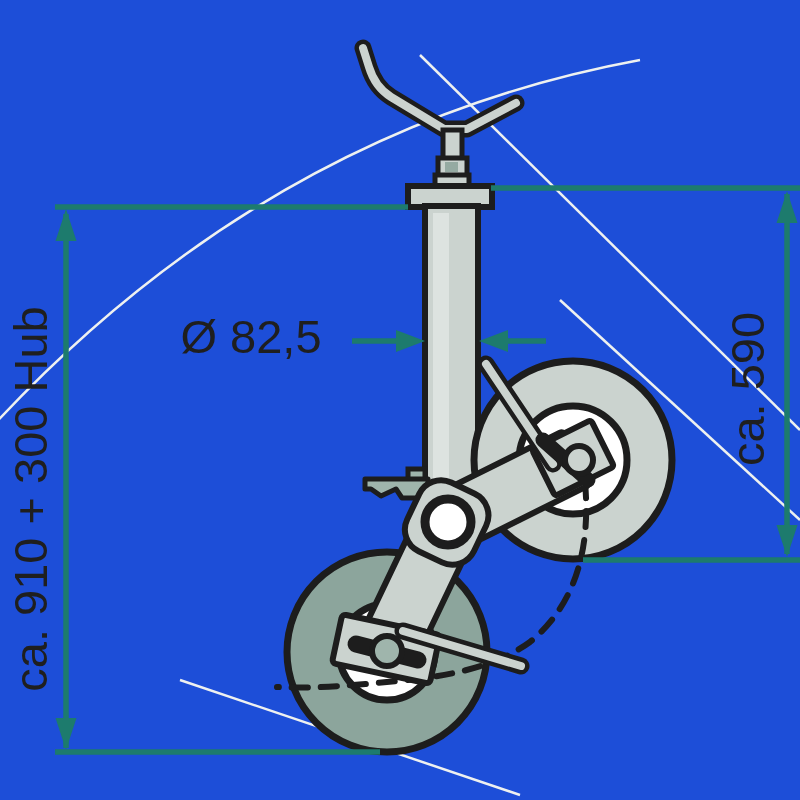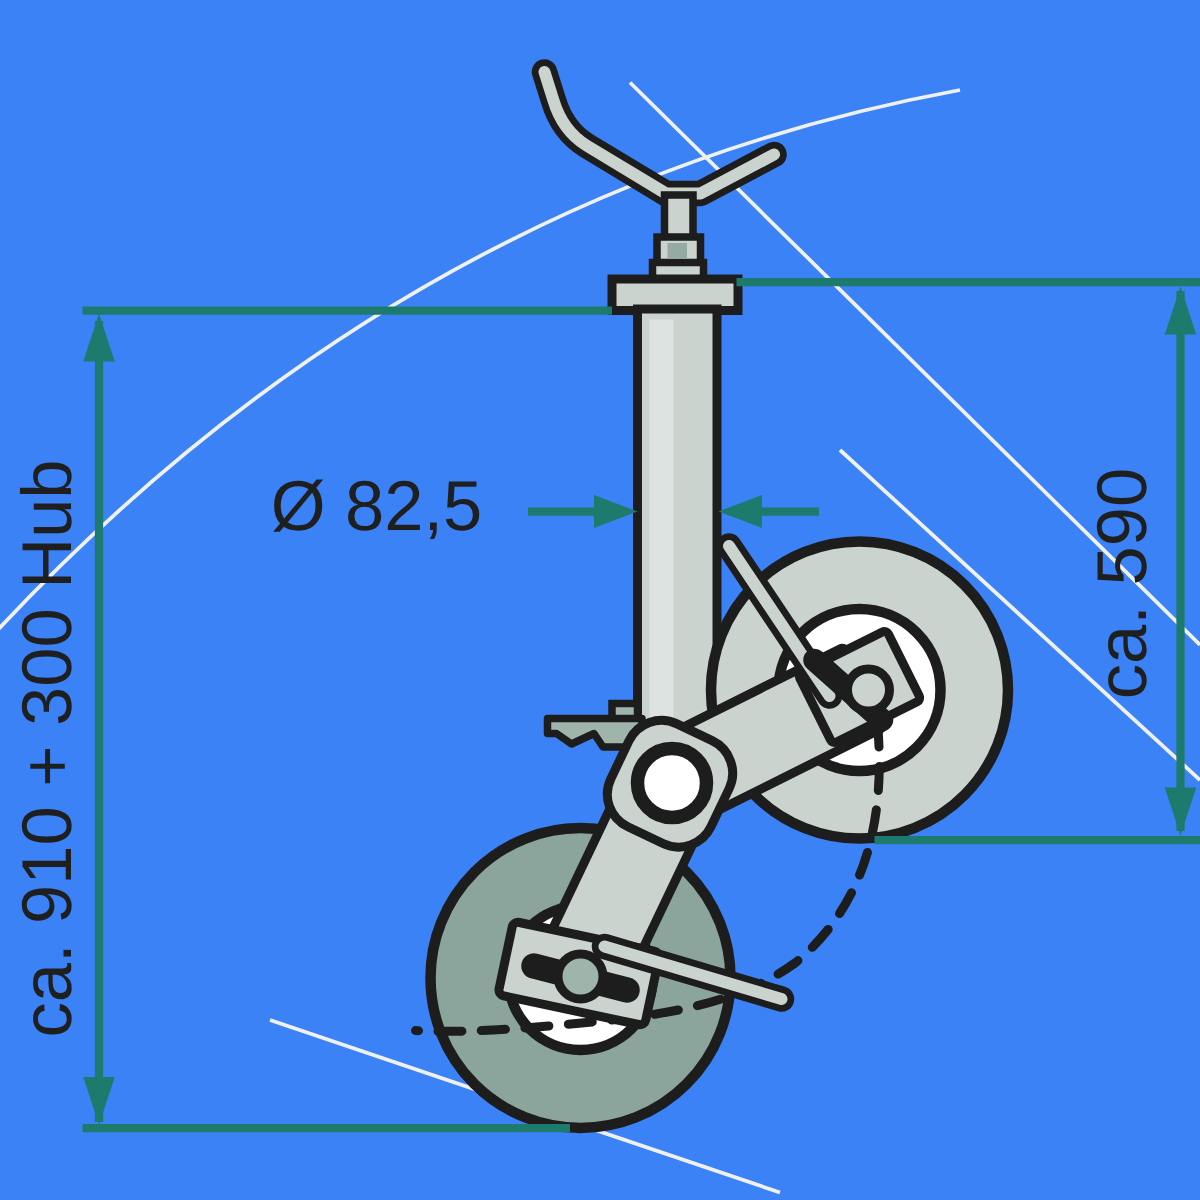--- a/index.html
+++ b/index.html
@@ -4,21 +4,21 @@
 <style>
   html, body {
     margin: 0; padding: 0;
     background: #ffffff;
     width: 800px; height: 800px;
     font-family: "Liberation Sans", sans-serif;
   }
   .stage {
     position: relative;
     width: 800px; height: 800px;
-    background: #3b82f6;
+    background: #1d4ed8;
     overflow: hidden;
   }
   svg { display: block; }
   .dim-line   { stroke: #1d7b6d; stroke-width: 5.5; fill: none; }
   .dim-head   { fill: #1d7b6d; stroke: none; }
   .steel      { fill: #cbd3cf; stroke: #1d1d1d; }
   .steel-dk   { fill: #9fb5ac; stroke: #1d1d1d; }
   .tire-dark  { fill: #8ca59c; stroke: #1d1d1d; }
   .hub        { fill: #ffffff; stroke: #1d1d1d; }
   .label {

